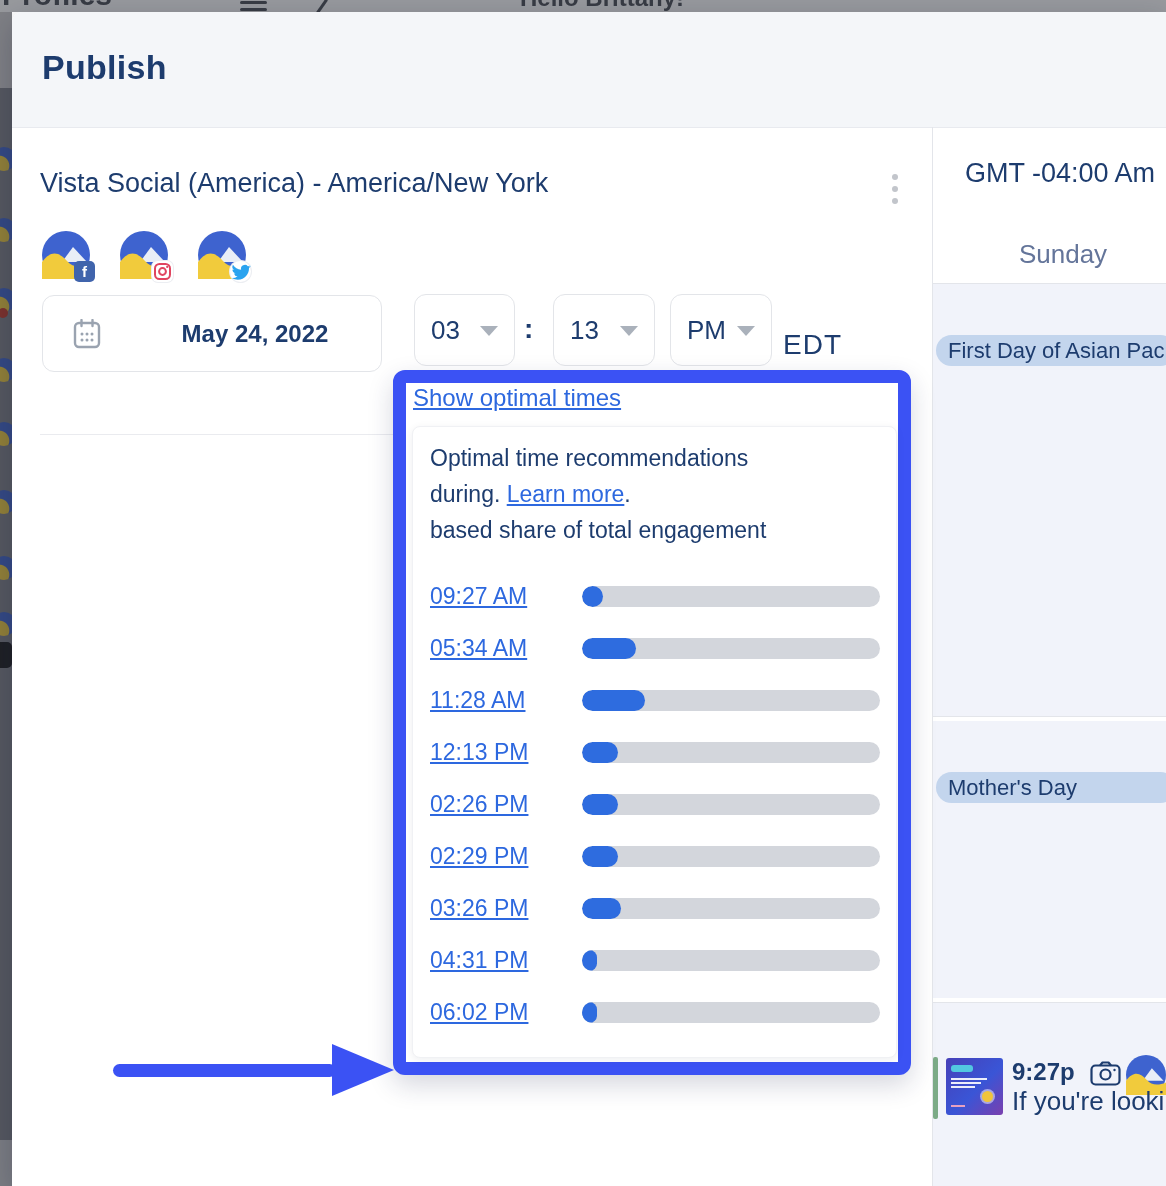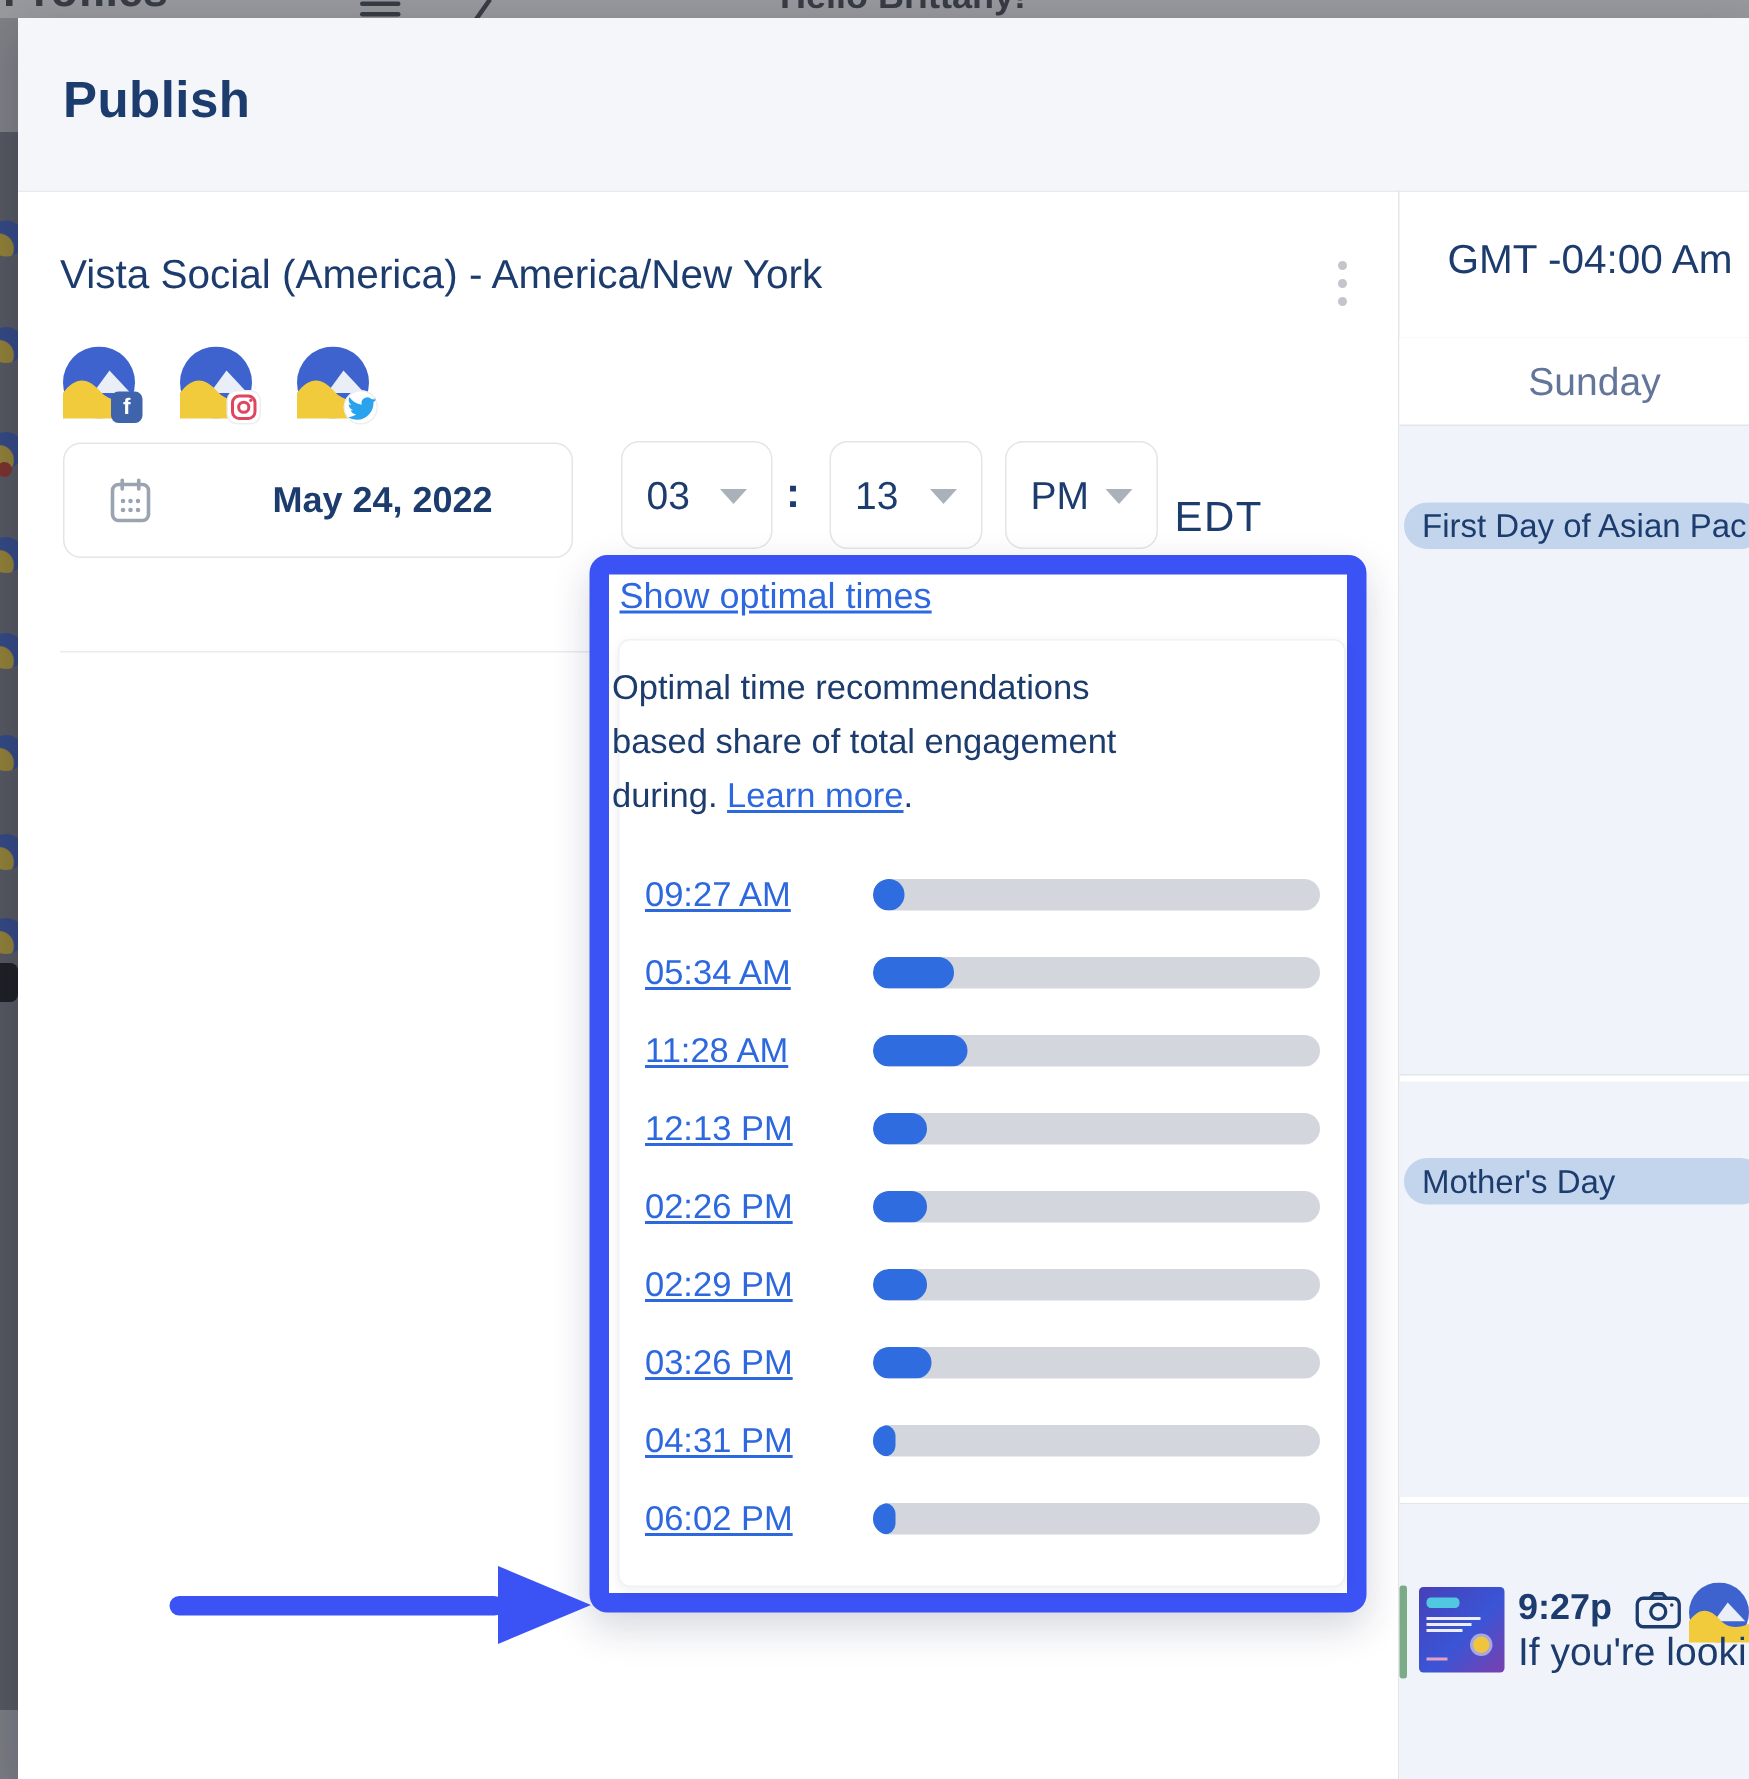--- a/index.html
+++ b/index.html
@@ -55,21 +55,21 @@
   .tz-label{left:783px;top:310px;font-size:28px;font-weight:500;line-height:70px;letter-spacing:1px;text-align:right;}
   .hr-divider{left:40px;top:434px;width:353px;height:1px;background:#eaebef;}
   
   .popup{left:393px;top:370px;width:518px;height:705px;background:#fff;
          border:13px solid #3b52f4;border-radius:12px;box-sizing:border-box;z-index:40;
          box-shadow:0 10px 26px rgba(25,35,80,.18);}
   .show-link{left:413px;top:384px;font-size:24px;font-weight:500;color:#2d68df;
              text-decoration:underline;z-index:41;}
   .popup-card{left:412px;top:426px;width:483px;height:630px;background:#fff;border:1px solid #f0f1f4;
               border-radius:8px;box-shadow:0 2px 8px rgba(20,30,60,.07);z-index:41;}
-  .popup-desc{left:408px;top:440px;width:436px;font-size:23px;line-height:36px;z-index:42;}
+  .popup-desc{left:430px;top:440px;width:436px;font-size:23px;line-height:36px;z-index:42;}
   .popup-desc a{color:#2d68df;text-decoration:underline;}
   .times-list{left:412px;top:570px;width:483px;z-index:42;}
   .time-row{display:flex;align-items:center;height:52px;padding:0 15px 0 18px;}
   .time-link{width:152px;flex:0 0 152px;font-size:23px;font-weight:500;color:#2d68df;
              text-decoration:underline;}
   .bar-track{flex:1;height:21px;border-radius:11px;background:#d3d6dc;overflow:hidden;}
   .bar-fill{height:21px;border-radius:11px;background:#2e6cdf;min-width:14px;}
   
   .arrow-line{left:113px;top:1064px;width:223px;height:13px;border-radius:7px;background:#3b52f4;z-index:50;}
   .arrow-head{left:332px;top:1044px;width:0;height:0;border-top:26px solid transparent;
@@ -257,24 +257,24 @@
         </svg>
     </div>
     <div class="post-caption navy">If you're looki</div>
   </div>
 
   <div class="abs popup"></div>
   <a class="abs show-link" href="#">Show optimal times</a>
   <div class="abs popup-card"></div>
   <div class="abs popup-desc navy">
     <div><span>Optimal time recommendations</span></div>
-    <div><span>based share of total engagement</span></div>
     <div>
       <span>during. </span><a href="#">Learn more</a><span>.</span>
     </div>
+    <div><span>based share of total engagement</span></div>
   </div>
   <div class="abs times-list">
       <div class="time-row">
         <a class="time-link" href="#">09:27 AM</a>
         <div class="bar-track">
           <div class="bar-fill" style="width: 7%;"></div>
         </div>
       </div>
       <div class="time-row">
         <a class="time-link" href="#">05:34 AM</a>

